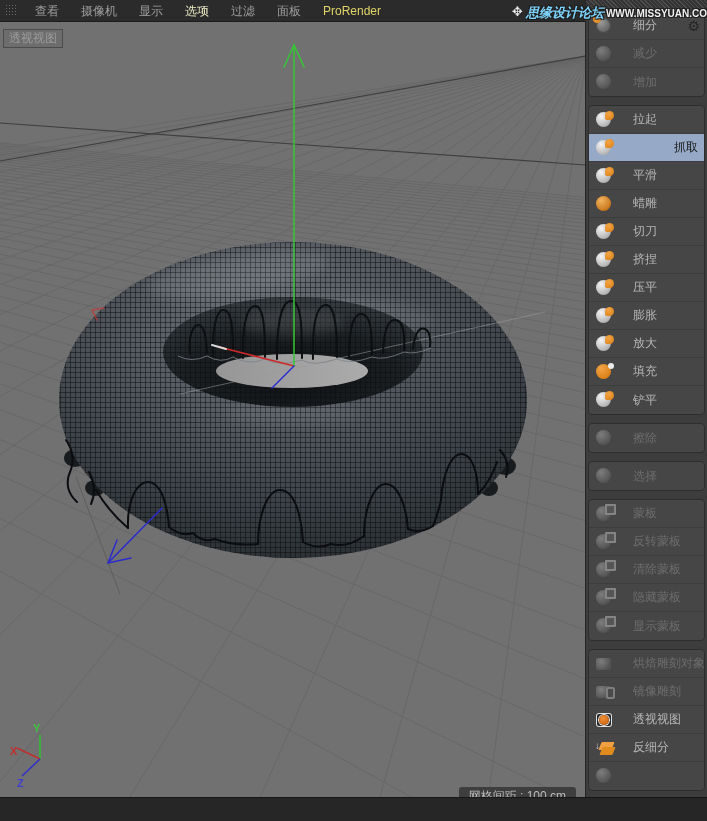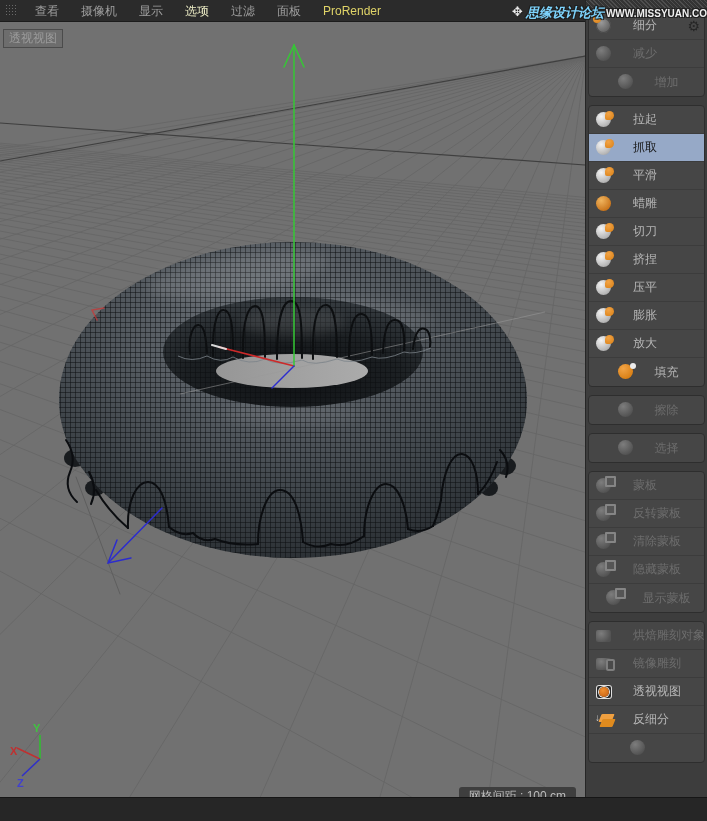--- a/index.html
+++ b/index.html
@@ -23,24 +23,24 @@
   .grid-label{position:absolute;right:9px;top:765px;font-size:12px;color:#bdbdbd;background:#3e3e3e;
               border-radius:3px;padding:2px 10px 3px;line-height:14px;}
 
   
   .sidebar{position:absolute;left:585px;top:0;width:122px;height:797px;background:#3d3d3d;
            border-left:1px solid #262626;overflow:hidden;}
   .hatch{height:10px;margin:0;background:repeating-linear-gradient(45deg,#4e4e4e 0 1px,#343434 1px 3px);}
   .tool-group{margin:8px 2px 0 2px;background:#464646;border:1px solid #2e2e2e;border-radius:4px;overflow:hidden;}
   .tool-group:first-of-type{margin-top:1px;}
   .tool-row{height:28px;display:flex;align-items:center;padding:0 4px 0 5px;border-bottom:1px solid #3c3c3c;position:relative;}
-  .tool-row:last-child{border-bottom:none;justify-content:center;}
+  .tool-row:last-child{border-bottom:none;}
   .tool-row .lbl{font-size:12px;color:#b6b6b6;margin-left:17px;white-space:nowrap;}
   .tool-row.disabled .lbl{color:#6d6d6d;}
-  .tool-row.selected{background:#96a9c7;}
+  .tool-row.selected{background:#96a9c7;gap:41px;}
   .tool-row.selected .lbl{color:#161616;}
   .gear{margin-left:auto;font-size:14px;color:#262626;line-height:14px;}
 
   
   .ic{width:22px;height:20px;position:relative;flex:0 0 22px;}
   .ic::before{content:"";position:absolute;width:15px;height:15px;border-radius:50%;left:2px;top:2px;
               background:radial-gradient(circle at 35% 30%,#f4f4f4,#b7b7b7 68%,#8d8d8d);}
   .ic::after{content:"";position:absolute;width:9px;height:9px;border-radius:50% 50% 50% 2px;
              background:radial-gradient(circle at 38% 32%,#f2a446,#d97f14);right:2px;top:1px;}
   .ic-subdivide::before,.ic-reduce::before,.ic-increase::before{
@@ -320,20 +320,24 @@
             <span class="lbl">膨胀</span>
           </div>
           <div class="tool-row enabled">
             <span class="ic ic-amplify"></span>
             <span class="lbl">放大</span>
           </div>
           <div class="tool-row enabled">
             <span class="ic ic-fill"></span>
             <span class="lbl">填充</span>
           </div>
+          <div class="tool-row enabled">
+            <span class="ic ic-scrape"></span>
+            <span class="lbl">铲平</span>
+          </div>
         </div>
         <div class="tool-group">
           <div class="tool-row disabled">
             <span class="ic ic-erase"></span>
             <span class="lbl">擦除</span>
           </div>
         </div>
         <div class="tool-group">
           <div class="tool-row disabled">
             <span class="ic ic-select"></span>

